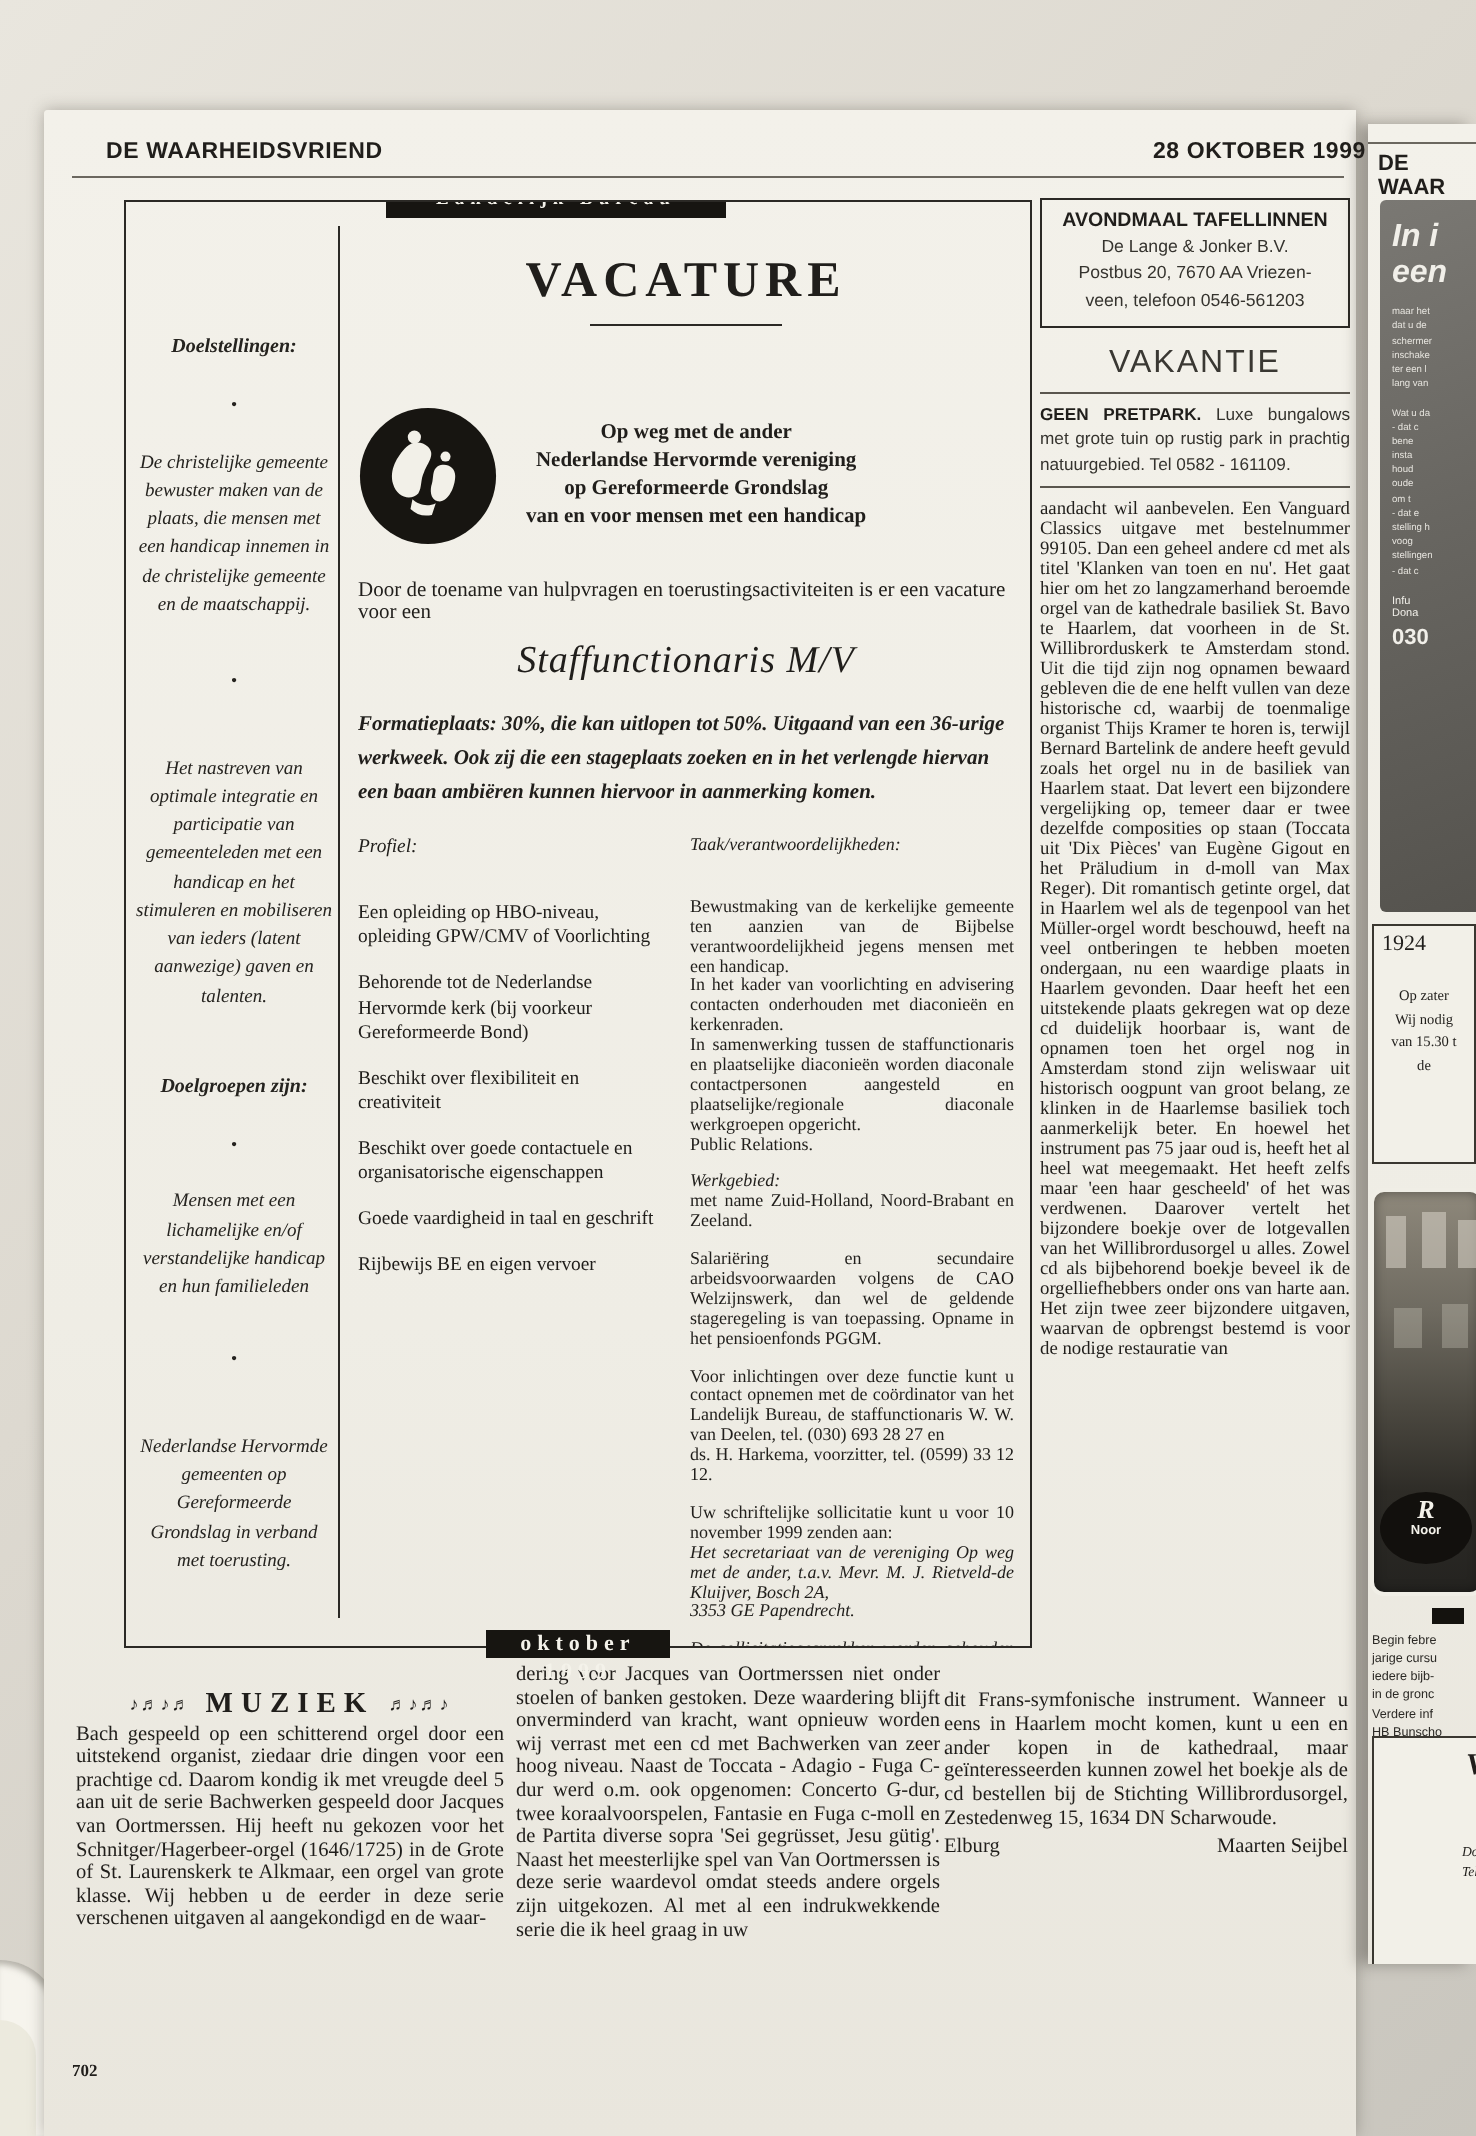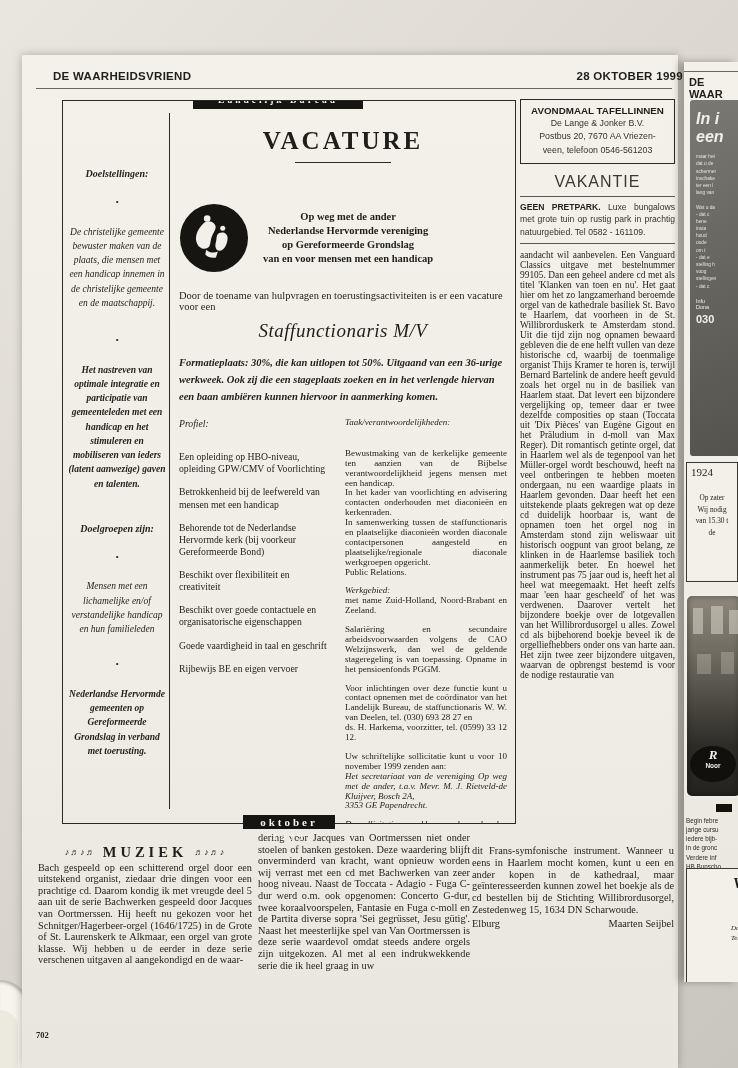--- a/index.html
+++ b/index.html
@@ -28,21 +28,21 @@
           font-weight:bold;letter-spacing:3px;}
   .banner.top{left:130px;top:-9px;width:170px;height:17px;font-size:9.5px;line-height:17px;}
   .okt{left:221px;top:760px;width:92px;height:14px;font-size:11px;line-height:14px;z-index:5;}
   .vdiv{position:absolute;left:106px;top:12px;bottom:14px;width:1px;background:#2b2925;}
 
   .vside{position:absolute;left:5px;top:65px;width:98px;text-align:center;
          font-style:italic;font-size:9.5px;line-height:1.5;color:#25231f;}
   .vside .hd{font-weight:bold;font-size:10px;}
   .vside .dot{font-size:9px;margin-top:15px;}
   .vside .par{margin-top:15px;}
-  .vside .par.wide{margin-top:15px;font-weight:bold;}
+  .vside .par.wide{margin-top:30px;}
   .vside .hd2{margin-top:30px;}
 
   .vmain{position:absolute;left:116px;top:10px;width:328px;}
   .vtitle{margin-top:16px;text-align:center;font-size:25px;font-weight:bold;letter-spacing:3px;}
   .vtitle-rule{width:96px;height:1px;background:#2b2925;margin:7px auto 0;}
   .orgrow{margin-top:40px;display:flex;align-items:center;text-align:center;}
   .orgrow .logo{width:70px;height:70px;flex:0 0 70px;}
   .orgtxt{margin-left:14px;font-weight:bold;font-size:10.5px;line-height:1.35;}
   .intro{margin-top:17px;font-size:10.5px;}
   .postitle{margin-top:8px;text-align:center;font-style:italic;font-size:19px;letter-spacing:.5px;}
@@ -172,21 +172,20 @@
         </div>
 
         <div class="intro">Door de toename van hulpvragen en toerustingsactiviteiten is er een vacature voor een</div>
         <div class="postitle">Staffunctionaris M/V</div>
         <div class="conds">Formatieplaats: 30%, die kan uitlopen tot 50%. Uitgaand van een 36-urige werkweek. Ook zij die een stageplaats zoeken en in het verlengde hiervan een baan ambiëren kunnen hiervoor in aanmerking komen.</div>
 
         <div class="cols">
           <div class="colL">
             <div class="ihead">Profiel:</div>
             <div class="item">Een opleiding op HBO-niveau, opleiding GPW/CMV of Voorlichting</div>
-            <div class="item">Betrokkenheid bij de leefwereld van mensen met een handicap</div>
             <div class="item">Behorende tot de Nederlandse Hervormde kerk (bij voorkeur Gereformeerde Bond)</div>
             <div class="item">Beschikt over flexibiliteit en creativiteit</div>
             <div class="item">Beschikt over goede contactuele en organisatorische eigenschappen</div>
             <div class="item">Goede vaardigheid in taal en geschrift</div>
             <div class="item">Rijbewijs BE en eigen vervoer</div>
           </div>
           <div class="colR">
             <div class="ihead">Taak/verantwoordelijkheden:</div>
             <div class="blk">
               <div>Bewustmaking van de kerkelijke gemeente ten aanzien van de Bijbelse verantwoordelijkheid jegens mensen met een handicap.</div>

